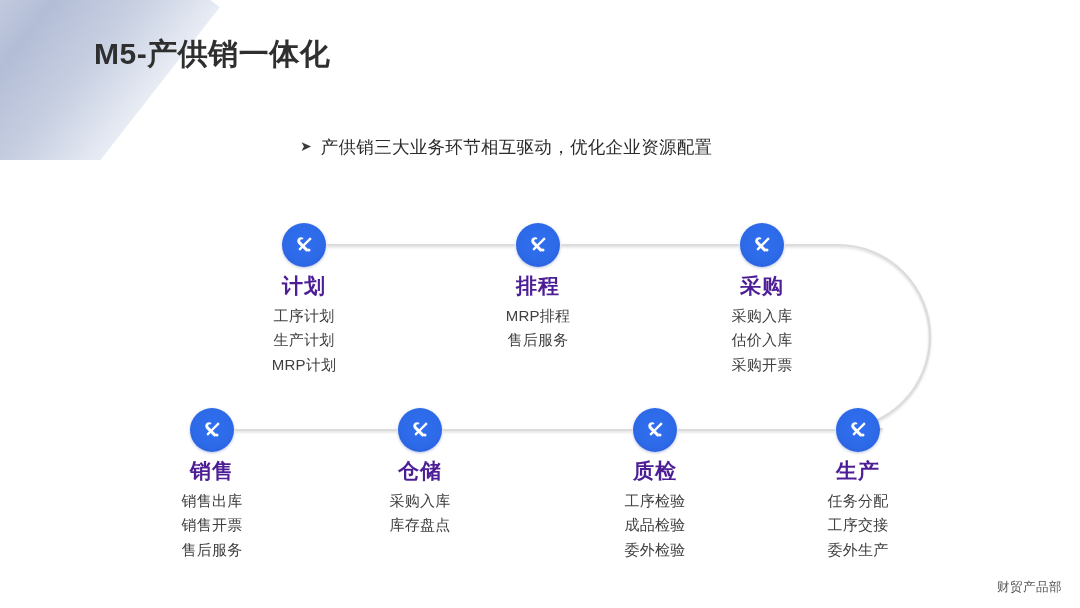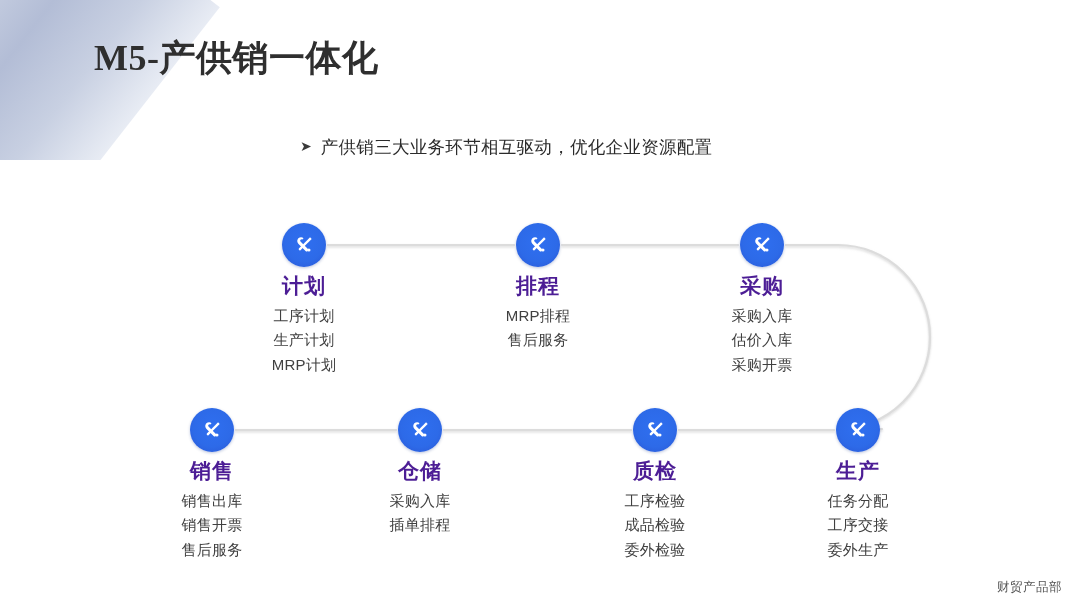--- a/index.html
+++ b/index.html
@@ -38,26 +38,25 @@
     width: 1080px; height: 160px;
     overflow: hidden;
     pointer-events: none;
   }
 
   
   #page-title {
     position: absolute;
     left: 94px;
     top: 34px;
-    font-size: 36px;
+    font-size: 30px;
     font-weight: bold;
     color: #2f2f2f;
     letter-spacing: 0.5px;
     white-space: nowrap;
-    font-family: Liberation Serif, serif;
   }
 
   
   #subtitle-row {
     position: absolute;
     left: 300px;
     top: 135px;
     display: flex;
     align-items: center;
     gap: 9px;
@@ -248,21 +247,21 @@
             <path d="M18.05 4.35 L19.7 6.0 L11.6 14.1 L9.95 12.45 Z"></path>
             <path d="M9.55 12.85 L11.2 14.5 L8.5 17.2 A1.2 1.2 0 0 1 6.85 15.55 Z"></path>
             <path d="M7.6 4.6 a3.7 3.7 0 0 0 -1.3 6.05 l7.25 7.25 a1.5 1.5 0 0 0 2.15 -2.1 L8.5 8.5 a1.35 1.35 0 0 1 1.85 -1.95 l1.2 -1.2 A3.7 3.7 0 0 0 7.6 4.6 Z"></path>
             <circle cx="16.9" cy="17.0" r="1.6"></circle>
           </g>
         </svg>
       </div>
       <div class="node-title">仓储</div>
       <div class="node-items">
         <div class="node-item">采购入库</div>
-        <div class="node-item">插单排程</div>
+        <div class="node-item">库存盘点</div>
       </div>
     </div>
     <div class="node" style="left: 655px; top: 408px;">
       <div class="node-icon">
         <svg width="24" height="24" viewBox="0 0 24 24" aria-hidden="true">
           <g fill="#ffffff">
             <path d="M18.05 4.35 L19.7 6.0 L11.6 14.1 L9.95 12.45 Z"></path>
             <path d="M9.55 12.85 L11.2 14.5 L8.5 17.2 A1.2 1.2 0 0 1 6.85 15.55 Z"></path>
             <path d="M7.6 4.6 a3.7 3.7 0 0 0 -1.3 6.05 l7.25 7.25 a1.5 1.5 0 0 0 2.15 -2.1 L8.5 8.5 a1.35 1.35 0 0 1 1.85 -1.95 l1.2 -1.2 A3.7 3.7 0 0 0 7.6 4.6 Z"></path>
             <circle cx="16.9" cy="17.0" r="1.6"></circle>

